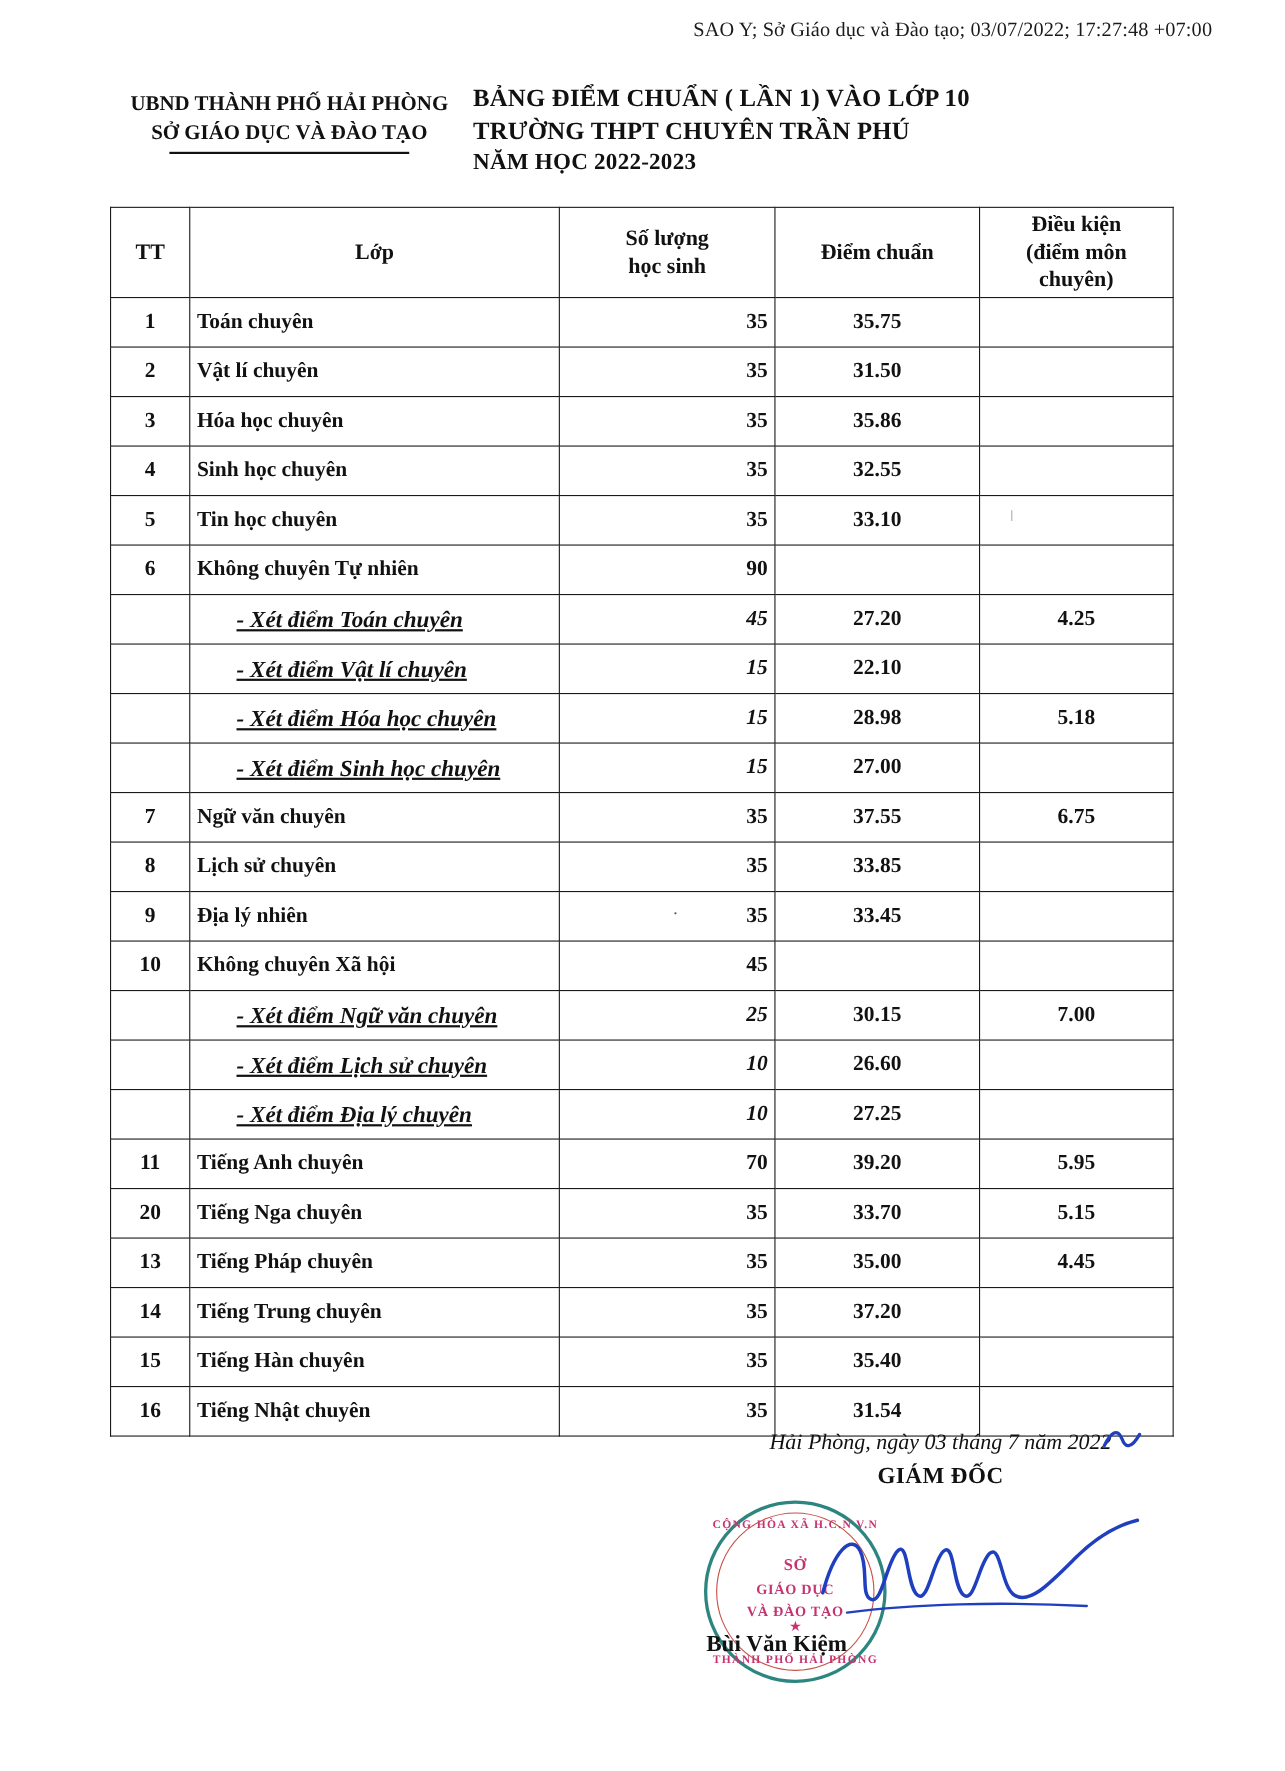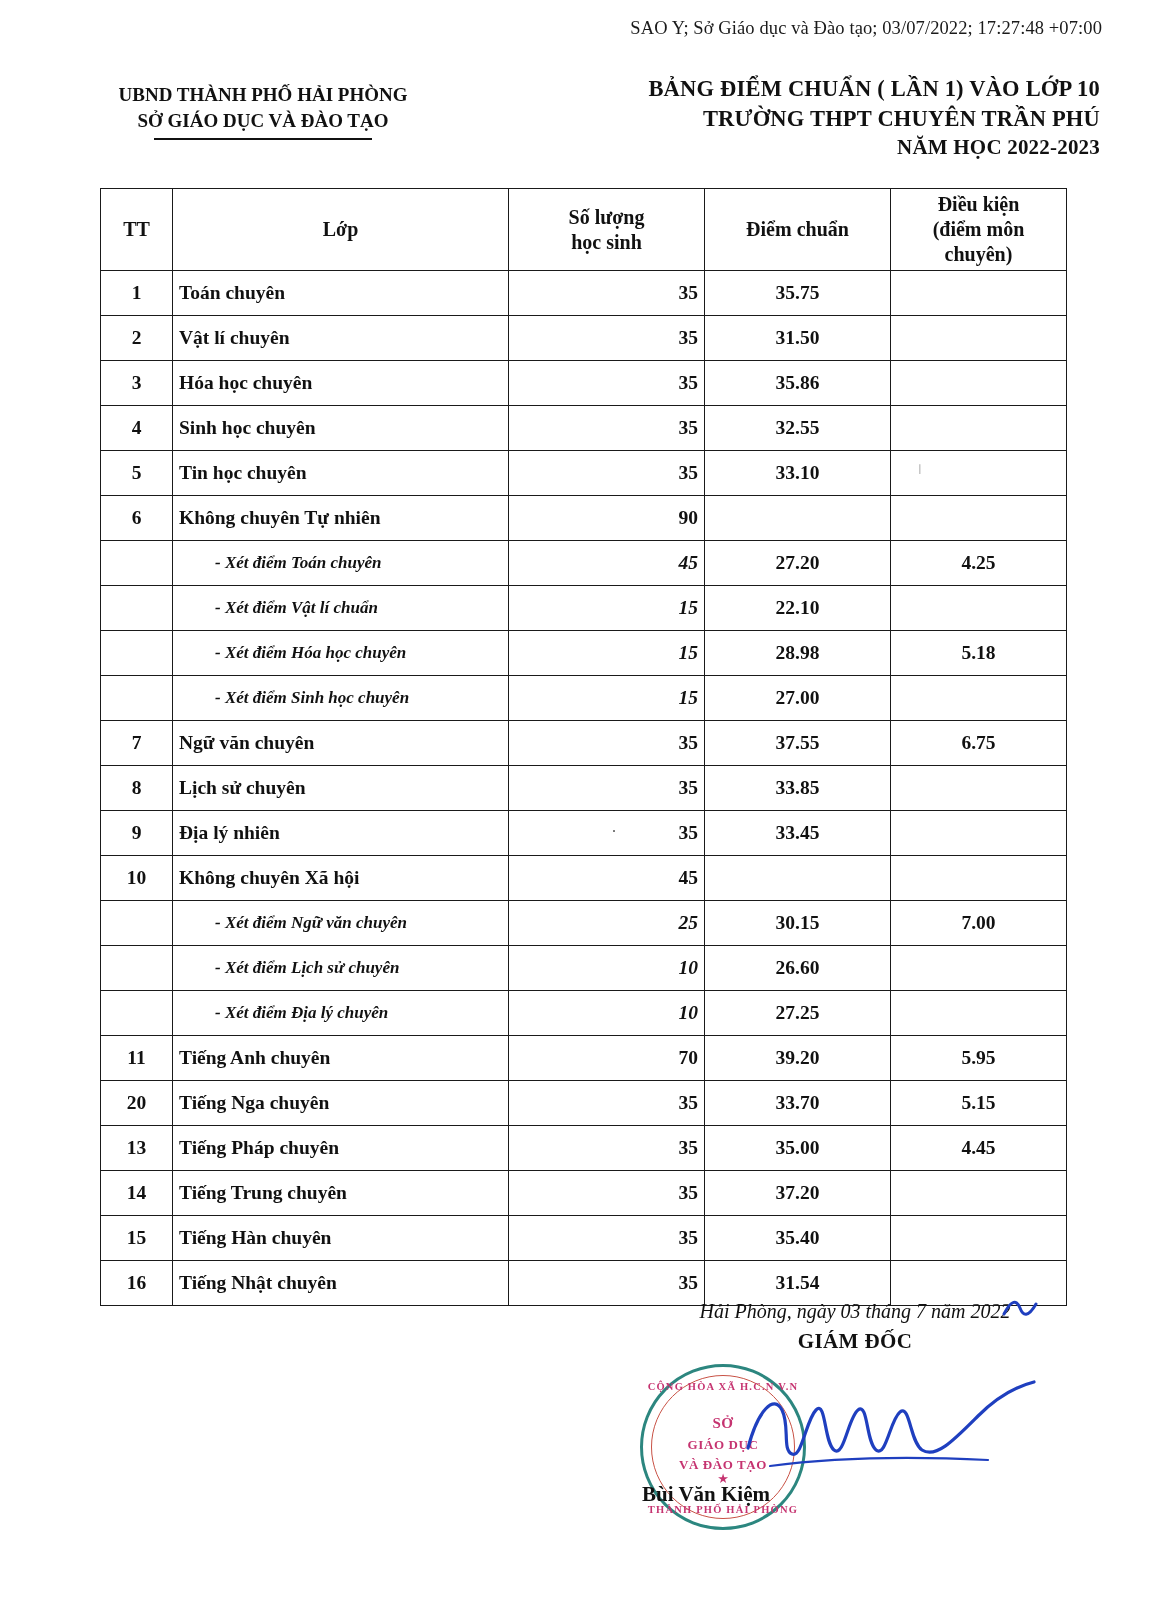--- a/index.html
+++ b/index.html
@@ -54,21 +54,21 @@
     width: 218px;
     height: 2px;
     background: #111;
     margin: 5px auto 0;
   }
   .doc-title {
     position: absolute;
     left: 430px;
     top: 0px;
     width: 670px;
-    text-align: right;
+    text-align: left;
     font-weight: bold;
     font-size: 22.5px;
     line-height: 1.33;
     letter-spacing: 0.2px;
   }
   .doc-title .l3 { font-size: 21px; }
 
   
   table.scores {
     position: absolute;
@@ -97,21 +97,22 @@
   col.c-score { width: 186px; }
   col.c-cond { width: 176px; }
 
   table.scores tbody td { height: 45px; }
   .cell-tt { text-align: center; font-weight: bold; font-size: 19.5px; }
   .cell-name { font-weight: bold; padding-left: 12px; font-size: 20px; }
   .cell-name.sub {
     font-weight: bold;
     font-style: italic;
     padding-left: 42px;
-    font-size: 17px;
+    font-size: 21px;
+    text-decoration: underline;
   }
   .cell-qty { text-align: right; font-weight: bold; }
   .cell-qty.sub { font-style: italic; font-weight: bold; }
   .cell-score { text-align: center; font-weight: bold; }
   .cell-cond { text-align: center; font-weight: bold; }
 
   
   .sign-block {
     position: absolute;
     left: 620px;
@@ -315,21 +316,21 @@
         </tr>
         <tr>
           <td class="cell-tt"></td>
           <td class="cell-name sub">- Xét điểm Toán chuyên</td>
           <td class="cell-qty sub">45</td>
           <td class="cell-score">27.20</td>
           <td class="cell-cond">4.25</td>
         </tr>
         <tr>
           <td class="cell-tt"></td>
-          <td class="cell-name sub">- Xét điểm Vật lí chuẩn</td>
+          <td class="cell-name sub">- Xét điểm Vật lí chuyên</td>
           <td class="cell-qty sub">15</td>
           <td class="cell-score">22.10</td>
           <td class="cell-cond"></td>
         </tr>
         <tr>
           <td class="cell-tt"></td>
           <td class="cell-name sub">- Xét điểm Hóa học chuyên</td>
           <td class="cell-qty sub">15</td>
           <td class="cell-score">28.98</td>
           <td class="cell-cond">5.18</td>

